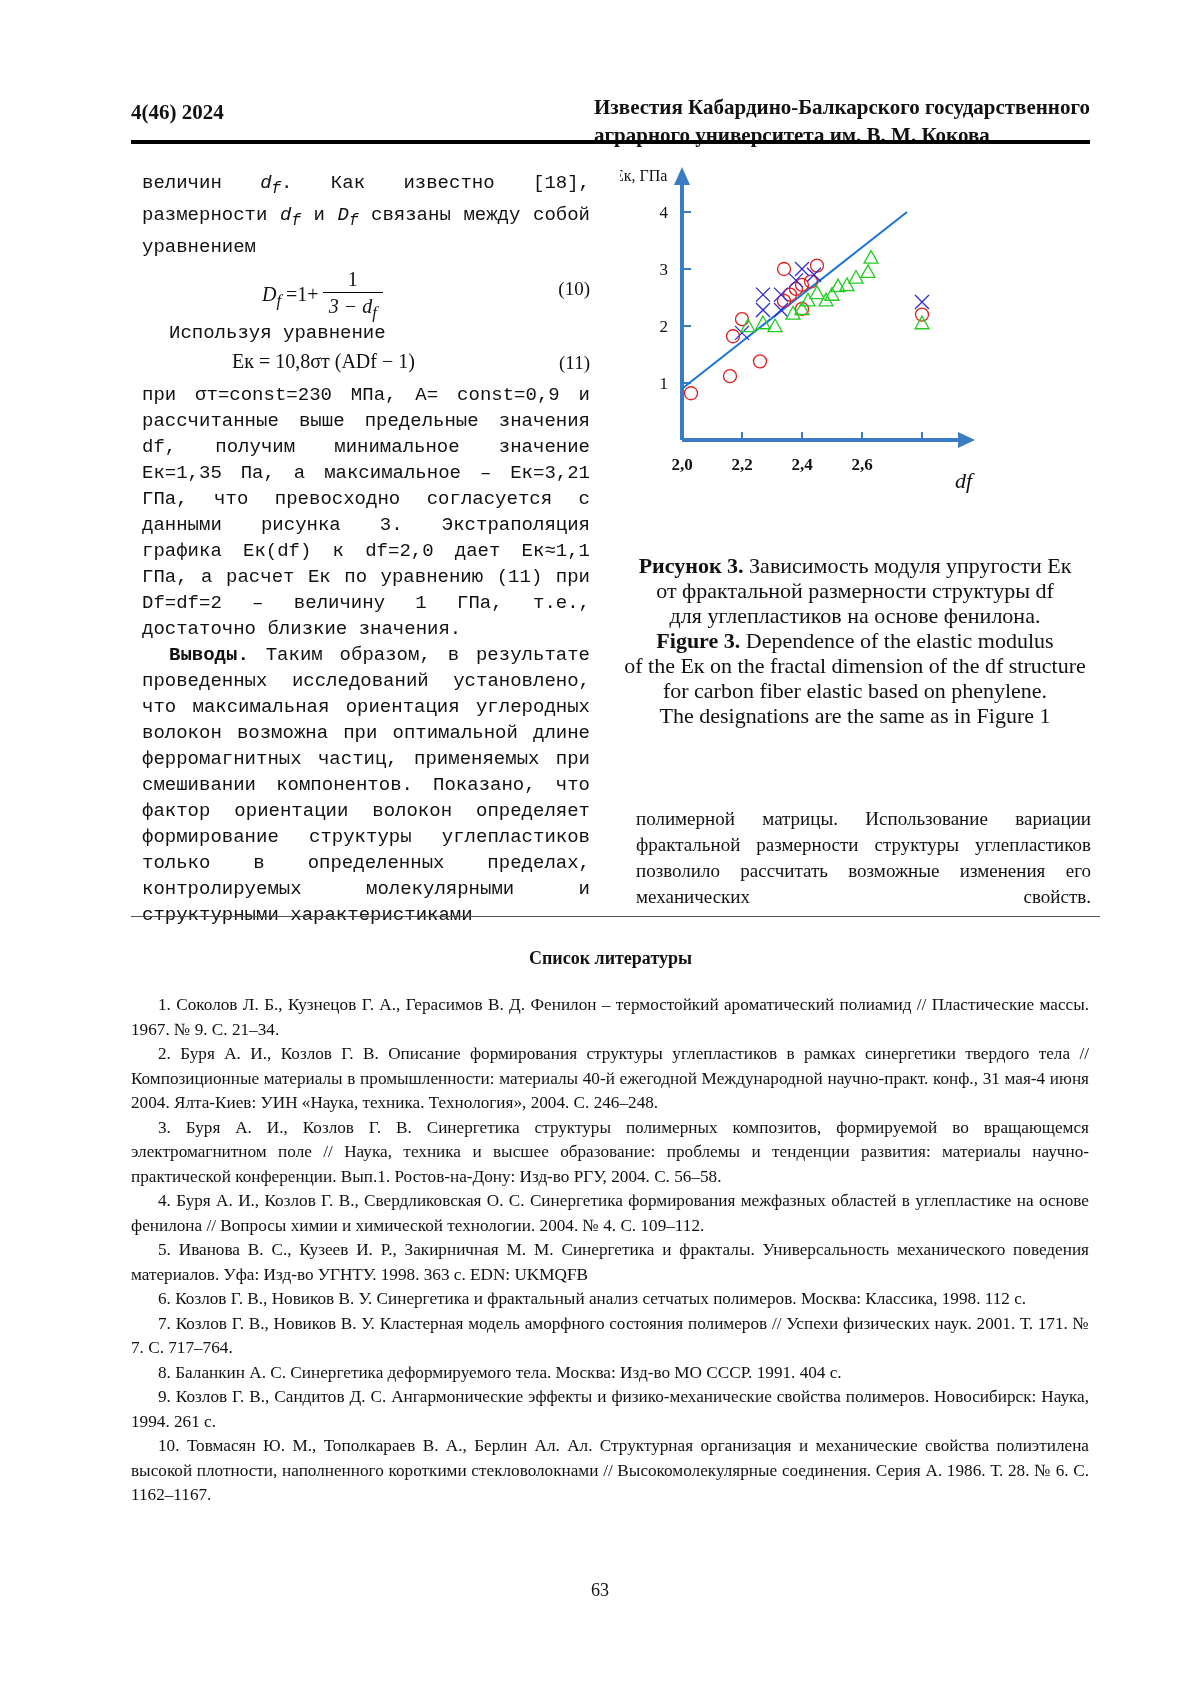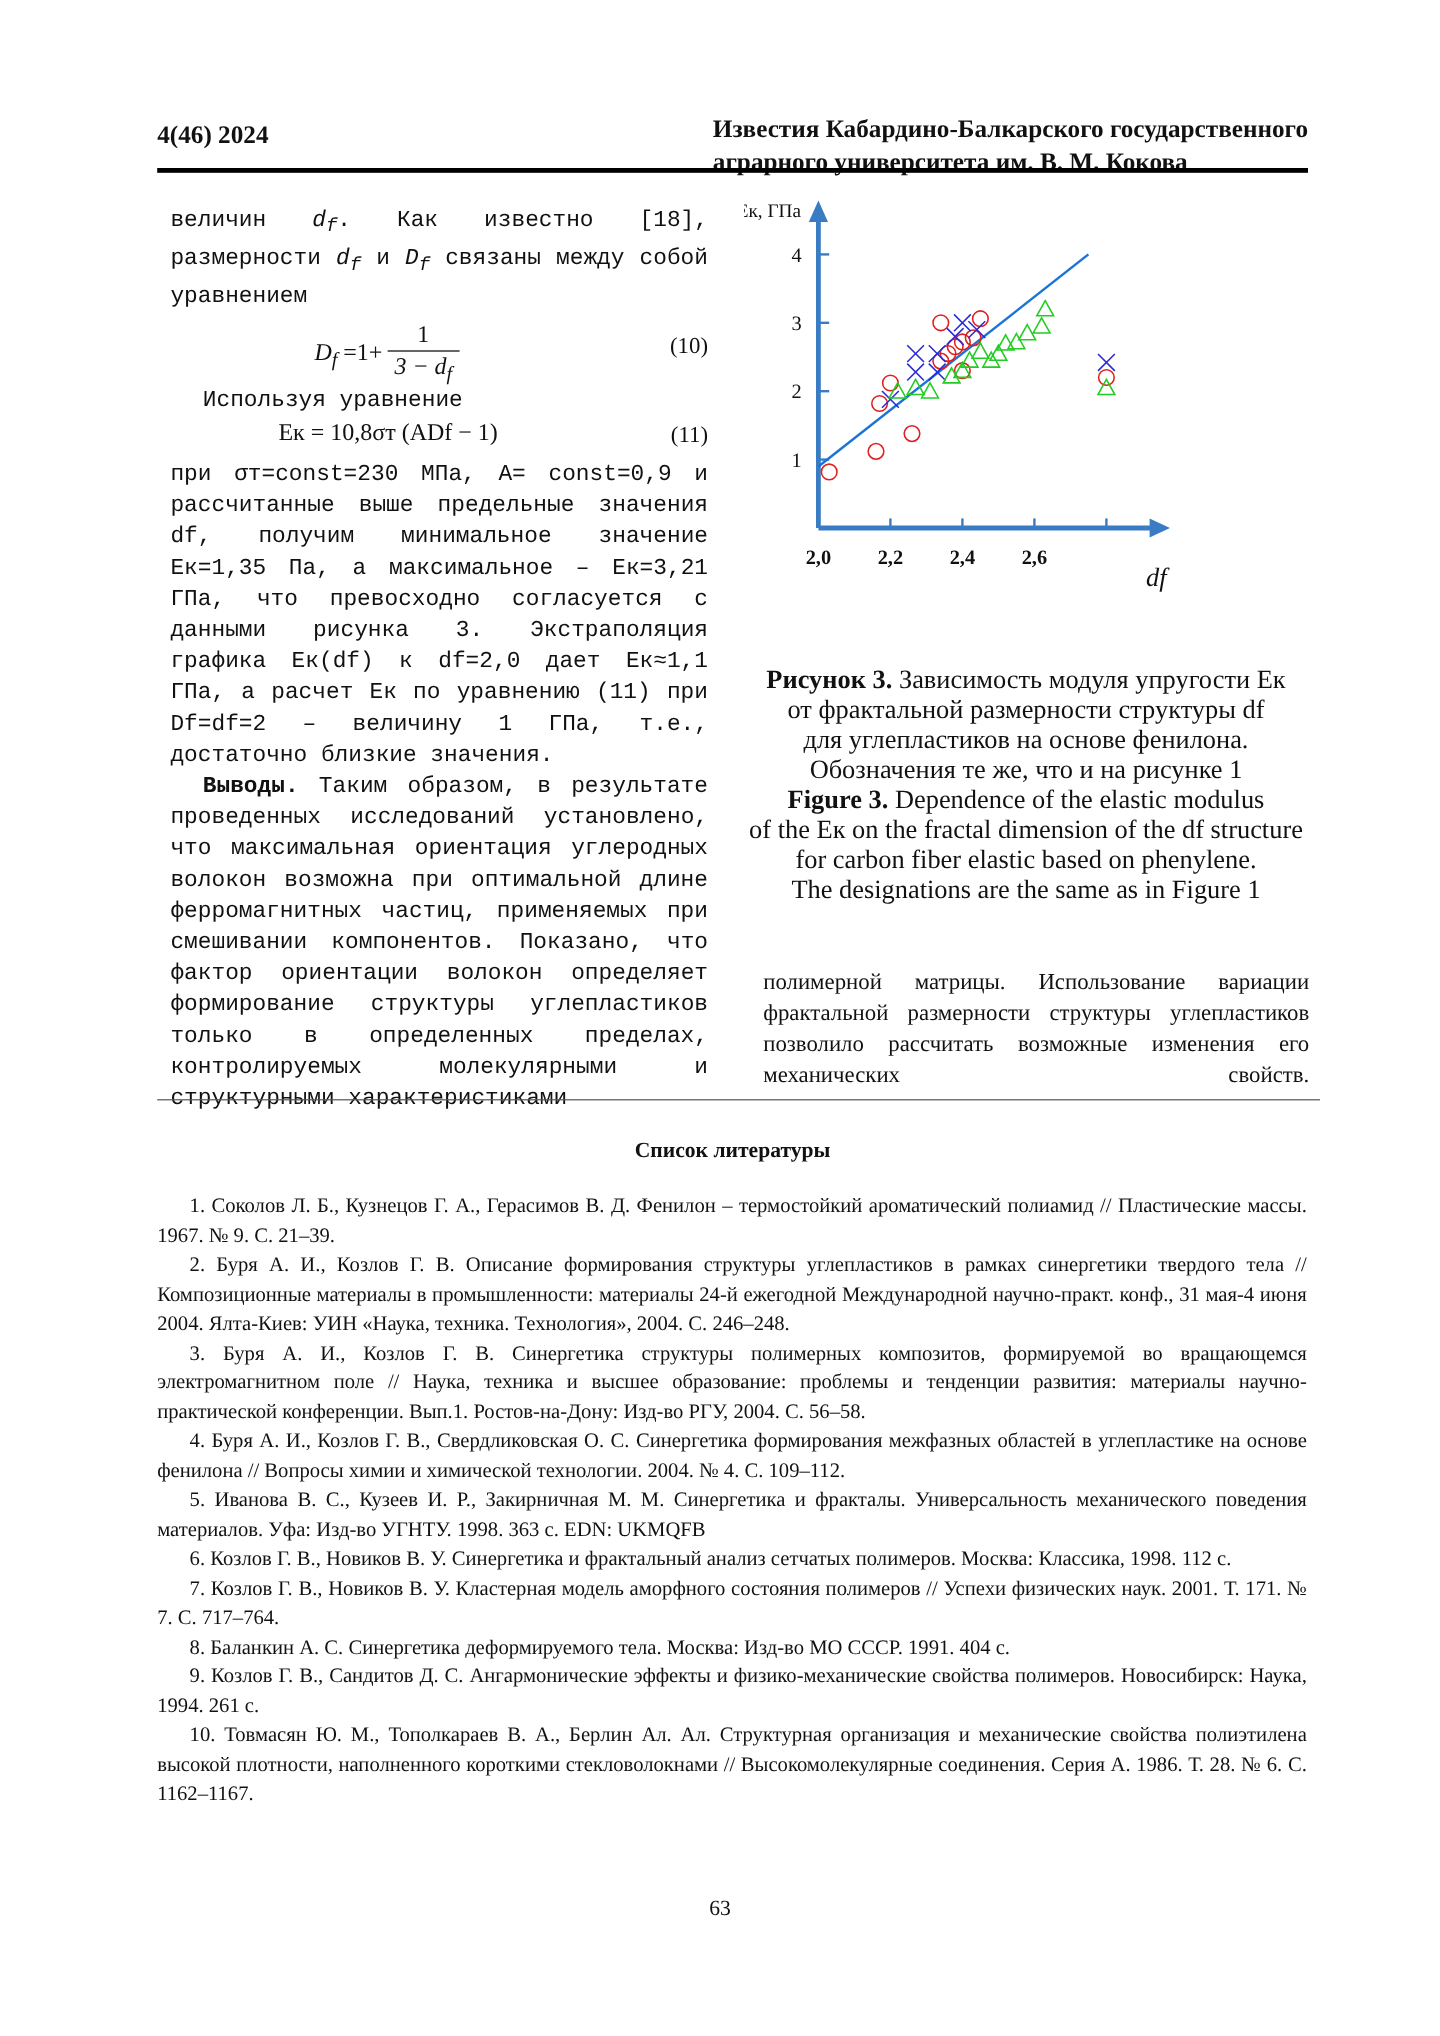--- a/index.html
+++ b/index.html
@@ -125,34 +125,33 @@
       <polygon points="248.00000000000003,99.85 241.00000000000003,112.44999999999999 255.00000000000003,112.44999999999999" fill="none" stroke="#22cc22" stroke-width="1.3"></polygon>
       <polygon points="250.99999999999997,85.6 243.99999999999997,98.19999999999999 258,98.19999999999999" fill="none" stroke="#22cc22" stroke-width="1.3"></polygon>
       <polygon points="301.99999999999994,151.15 294.99999999999994,163.75 308.99999999999994,163.75" fill="none" stroke="#22cc22" stroke-width="1.3"></polygon>
     </svg>
 </div>
 
 <div class="caption">
   <div><b>Рисунок 3.</b><span> Зависимость модуля упругости Eк</span></div>
   <div>от фрактальной размерности структуры df</div>
   <div>для углепластиков на основе фенилона.</div>
-  <div>Обозначения те же, что и на рисунке 1</div>
   <div><b>Figure 3.</b><span> Dependence of the elastic modulus</span></div>
   <div>of the Eк on the fractal dimension of the df structure</div>
   <div>for carbon fiber elastic based on phenylene.</div>
   <div>The designations are the same as in Figure 1</div>
 </div>
 
 <div class="col-right">полимерной матрицы. Использование вариации фрактальной размерности структуры углепластиков позволило рассчитать возможные изменения его механических свойств.</div>
 
 <div class="mid-rule"></div>
 <div class="refs-title">Список литературы</div>
 <div class="refs">
-  <p class="ref">1. Соколов Л. Б., Кузнецов Г. А., Герасимов В. Д. Фенилон – термостойкий ароматический полиамид // Пластические массы. 1967. № 9. С. 21–39.</p>
-  <p class="ref">2. Буря А. И., Козлов Г. В. Описание формирования структуры углепластиков в рамках синергетики твердого тела // Композиционные материалы в промышленности: материалы 24-й ежегодной Международной научно-практ. конф., 31 мая-4 июня 2004. Ялта-Киев: УИН «Наука, техника. Технология», 2004. С. 246–248.</p>
+  <p class="ref">1. Соколов Л. Б., Кузнецов Г. А., Герасимов В. Д. Фенилон – термостойкий ароматический полиамид // Пластические массы. 1967. № 9. С. 21–34.</p>
+  <p class="ref">2. Буря А. И., Козлов Г. В. Описание формирования структуры углепластиков в рамках синергетики твердого тела // Композиционные материалы в промышленности: материалы 40-й ежегодной Международной научно-практ. конф., 31 мая-4 июня 2004. Ялта-Киев: УИН «Наука, техника. Технология», 2004. С. 246–248.</p>
   <p class="ref">3. Буря А. И., Козлов Г. В. Синергетика структуры полимерных композитов, формируемой во вращающемся электромагнитном поле // Наука, техника и высшее образование: проблемы и тенденции развития: материалы научно-практической конференции. Вып.1. Ростов-на-Дону: Изд-во РГУ, 2004. С. 56–58.</p>
   <p class="ref">4. Буря А. И., Козлов Г. В., Свердликовская О. С. Синергетика формирования межфазных областей в углепластике на основе фенилона // Вопросы химии и химической технологии. 2004. № 4. С. 109–112.</p>
   <p class="ref">5. Иванова В. С., Кузеев И. Р., Закирничная М. М. Синергетика и фракталы. Универсальность механического поведения материалов. Уфа: Изд-во УГНТУ. 1998. 363 с. EDN: UKMQFB</p>
   <p class="ref">6. Козлов Г. В., Новиков В. У. Синергетика и фрактальный анализ сетчатых полимеров. Москва: Классика, 1998. 112 с.</p>
   <p class="ref">7. Козлов Г. В., Новиков В. У. Кластерная модель аморфного состояния полимеров // Успехи физических наук. 2001. Т. 171. № 7. С. 717–764.</p>
   <p class="ref">8. Баланкин А. С. Синергетика деформируемого тела. Москва: Изд-во МО СССР. 1991. 404 с.</p>
   <p class="ref">9. Козлов Г. В., Сандитов Д. С. Ангармонические эффекты и физико-механические свойства полимеров. Новосибирск: Наука, 1994. 261 с.</p>
   <p class="ref">10. Товмасян Ю. М., Тополкараев В. А., Берлин Ал. Ал. Структурная организация и механические свойства полиэтилена высокой плотности, наполненного короткими стекловолокнами // Высокомолекулярные соединения. Серия А. 1986. Т. 28. № 6. С. 1162–1167.</p>
 </div>
 <div class="page-num">63</div>

